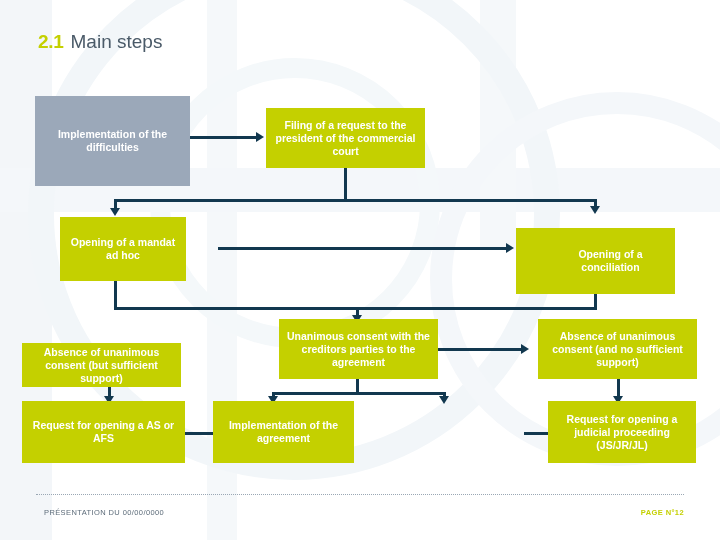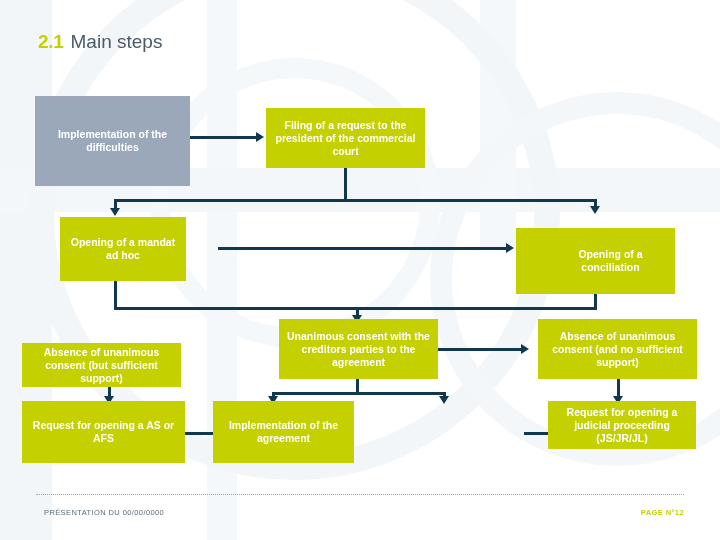--- a/index.html
+++ b/index.html
@@ -242,21 +242,21 @@
 
   <div class="box olive" style="left:22px; top:401px; width:163px; height:62px;">
     <span>Request for opening a AS or AFS</span>
   </div>
 
   <div class="box olive" style="left:213px; top:401px; width:141px; height:62px;">
     <span>Implementation of the agreement</span>
   </div>
 
 
-  <div class="box olive" style="left:548px; top:401px; width:148px; height:48px;">
+  <div class="box olive" style="left:548px; top:401px; width:148px; height:62px;">
     <span>Request for opening a judicial proceeding (JS/JR/JL)</span>
   </div>
 
   <div class="footer-rule"></div>
   <div class="footer-left">PRÉSENTATION DU 00/00/0000</div>
   <div class="footer-right">PAGE N°12</div>
 
 </div>
 
 </body></html>

